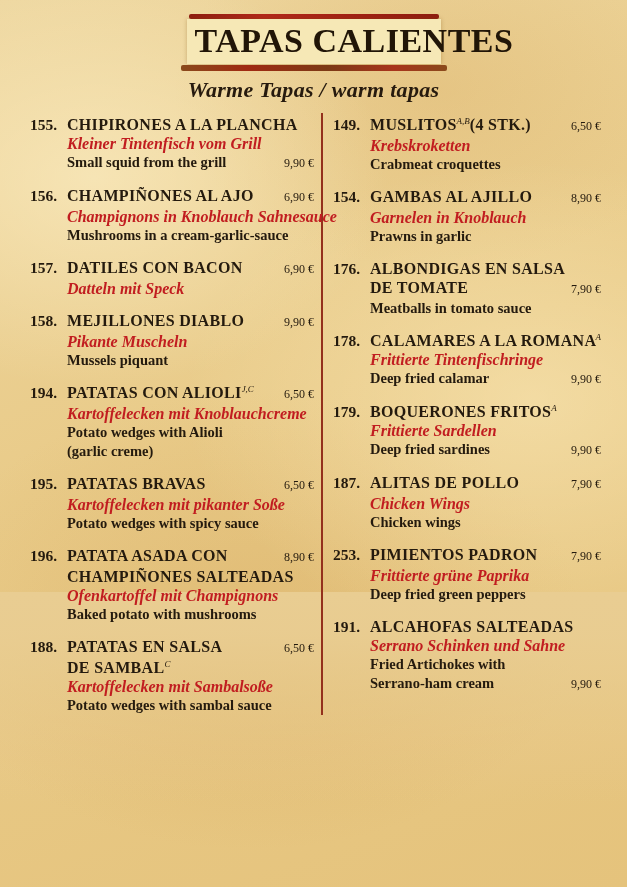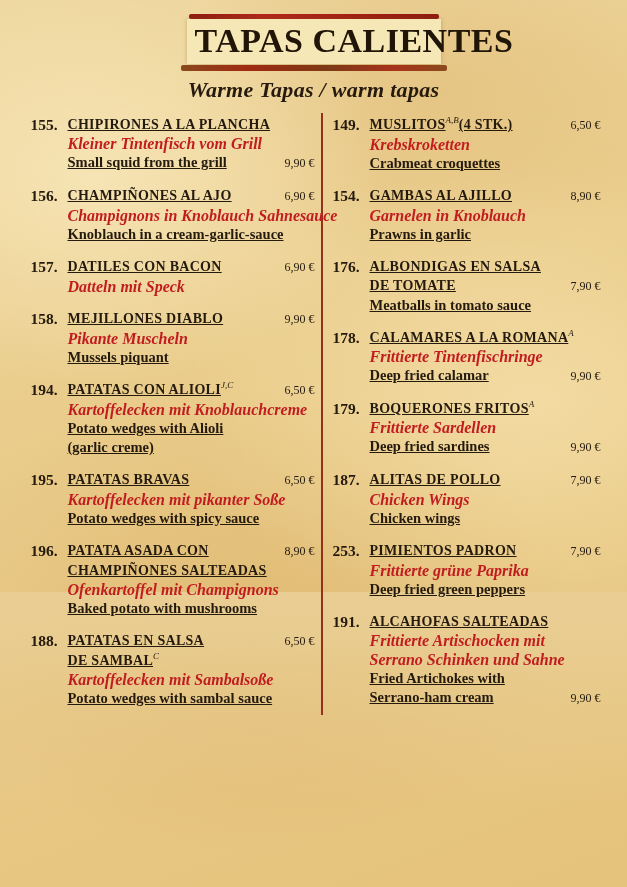--- a/index.html
+++ b/index.html
@@ -23,32 +23,32 @@
   }
   .title{
     font-size:34px;font-weight:bold;color:#211507;letter-spacing:.5px;white-space:nowrap;
   }
   .rule-bottom{width:266px;height:6px;margin-top:1px;
     background:linear-gradient(90deg,#8a4a1c,#a02a12 25%,#7c3a16 55%,#a8341c 80%,#8a4a1c);}
   .subtitle{
     margin-top:6px;font-size:22px;font-weight:bold;font-style:italic;color:#261a0e;letter-spacing:.3px;
   }
   
-  .cols{position:relative;z-index:2;display:flex;justify-content:center;padding:12px 26px 0 30px;}
+  .cols{position:relative;z-index:2;display:flex;justify-content:space-between;padding:12px 26px 0 30px;}
   .col{width:284px;}
   .col-right{width:286px;padding-left:18px;box-sizing:border-box;}
   .divider{position:absolute;left:321px;top:113px;width:2px;height:602px;background:#94301c;z-index:2;}
   
   .item{position:relative;padding-left:37px;margin-bottom:13px;line-height:19px;color:#241a0e;}
   .num{position:absolute;left:0;top:0;font-size:15.5px;font-weight:bold;}
   .line{display:flex;align-items:baseline;white-space:nowrap;}
   .line .txt{min-width:0;}
-  .name .txt, .name2 .txt{font-size:14px;font-weight:bold;letter-spacing:.3px;color:#241a0e;text-decoration:underline;}
+  .name .txt, .name2 .txt{font-size:16px;font-weight:bold;letter-spacing:.3px;color:#241a0e;}
   .de .txt{font-size:16px;font-weight:bold;font-style:italic;color:#c11d20;}
-  .en .txt{font-size:14.5px;font-weight:bold;color:#241a0e;text-decoration:underline;}
+  .en .txt{font-size:14.5px;font-weight:bold;color:#241a0e;}
   .price{margin-left:auto;padding-left:10px;font-size:12px;font-weight:normal;color:#241a0e;}
   .sup{font-size:9px;font-style:italic;font-weight:normal;position:relative;top:-6px;line-height:0;}
   
   .photo{
     position:absolute;left:0;right:0;bottom:0;height:295px;z-index:0;
     background:
       
       radial-gradient(ellipse 55px 22px at 66% 6%, rgba(122,148,66,.85), transparent 70%),
       radial-gradient(ellipse 40px 16px at 72% 12%, rgba(104,132,52,.8), transparent 70%),
       radial-gradient(ellipse 30px 12px at 60% 13%, rgba(134,158,76,.7), transparent 70%),
@@ -123,21 +123,21 @@
         <div class="item">
           <span class="num">156.</span>
           <div class="line name">
             <span class="txt">CHAMPIÑONES AL AJO</span>
             <span class="price">6,90 €</span>
           </div>
           <div class="line de">
             <span class="txt">Champignons in Knoblauch Sahnesauce</span>
           </div>
           <div class="line en">
-            <span class="txt">Knoblauch in a cream-garlic-sauce</span>
+            <span class="txt">Mushrooms in a cream-garlic-sauce</span>
           </div>
         </div>
         <div class="item">
           <span class="num">157.</span>
           <div class="line name">
             <span class="txt">DATILES CON BACON</span>
             <span class="price">6,90 €</span>
           </div>
           <div class="line de">
             <span class="txt">Datteln mit Speck</span>
@@ -315,23 +315,20 @@
           <div class="line en">
             <span class="txt">Deep fried green peppers</span>
           </div>
         </div>
         <div class="item">
           <span class="num">191.</span>
           <div class="line name">
             <span class="txt">ALCAHOFAS SALTEADAS</span>
           </div>
           <div class="line de">
-            <span class="txt">Frittierte Artischocken mit</span>
-          </div>
-          <div class="line de">
             <span class="txt">Serrano Schinken und Sahne</span>
           </div>
           <div class="line en">
             <span class="txt">Fried Artichokes with</span>
           </div>
           <div class="line en">
             <span class="txt">Serrano-ham cream</span>
             <span class="price">9,90 €</span>
           </div>
         </div>

